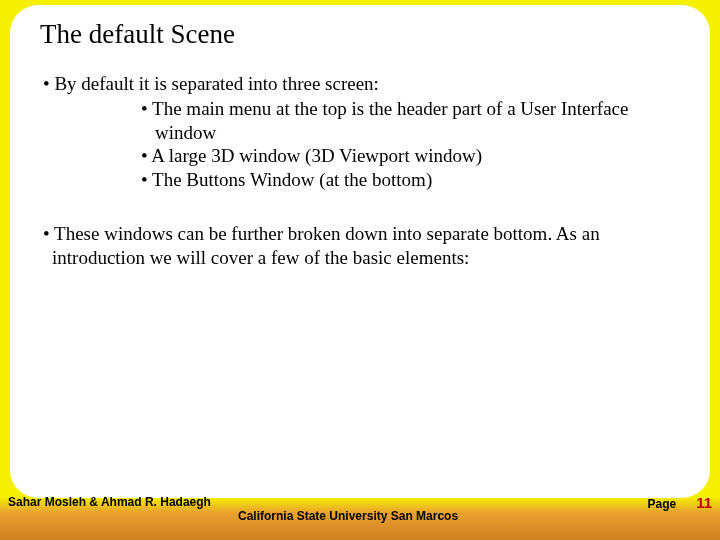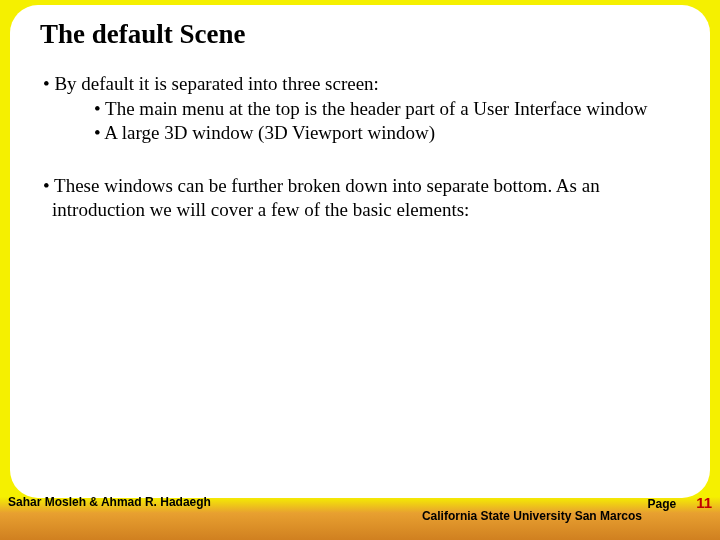--- a/index.html
+++ b/index.html
@@ -16,21 +16,21 @@
     top: 5px;
     left: 10px;
     right: 10px;
     bottom: 42px;
     background: #ffffff;
     border-radius: 28px;
     padding: 14px 24px 24px 24px;
   }
   .title {
     font-size: 27px;
-    font-weight: bold;
+    font-weight: normal;
     color: #000;
     margin-bottom: 22px;
     margin-left: 6px;
   }
   .content {
     font-size: 19px;
     color: #000;
     line-height: 1.25;
   }
   .bullet-main {
@@ -40,20 +40,21 @@
     padding-left: 18px;
     text-indent: -9px;
   }
   .sub-list {
     margin-left: 60px;
     margin-top: 1px;
   }
   .sub-item {
     padding-left: 14px;
     text-indent: -14px;
+    margin-left: 47px;
   }
   .footer {
     position: absolute;
     bottom: 24px;
     left: 0;
     right: 0;
     height: 28px;
     display: flex;
     align-items: center;
     padding: 0 8px;
@@ -61,21 +62,21 @@
     font-size: 12px;
     font-weight: bold;
     color: #000;
   }
   .footer-left {
     flex: 0 0 auto;
     width: 230px;
   }
   .footer-center {
     flex: 1 1 auto;
-    text-align: right;
+    text-align: left;
     margin-top: 28px;
   }
   .footer-right {
     flex: 0 0 auto;
     width: 70px;
     text-align: right;
     display: flex;
     align-items: baseline;
     justify-content: flex-end;
     gap: 20px;
@@ -95,20 +96,21 @@
   <div class="content">
 
 
     <div class="bullet-main">
       <div class="indent1">
         • <span>By default it is separated into three screen:</span>
       </div>
       <div class="sub-list">
         <div class="sub-item">• <span>The main menu at the top is the header part of a User Interface window</span></div>
         <div class="sub-item">• <span>A large 3D window (3D Viewport window)</span></div>
+        <div class="sub-item">• <span>The Buttons Window (at the bottom)</span></div>
       </div>
     </div>
 
     <div class="bullet-main indent1">
       • <span>These windows can be further broken down into separate bottom. As an introduction we will cover a few of the basic elements:</span>
     </div>
 
   </div>
 </div>
 

